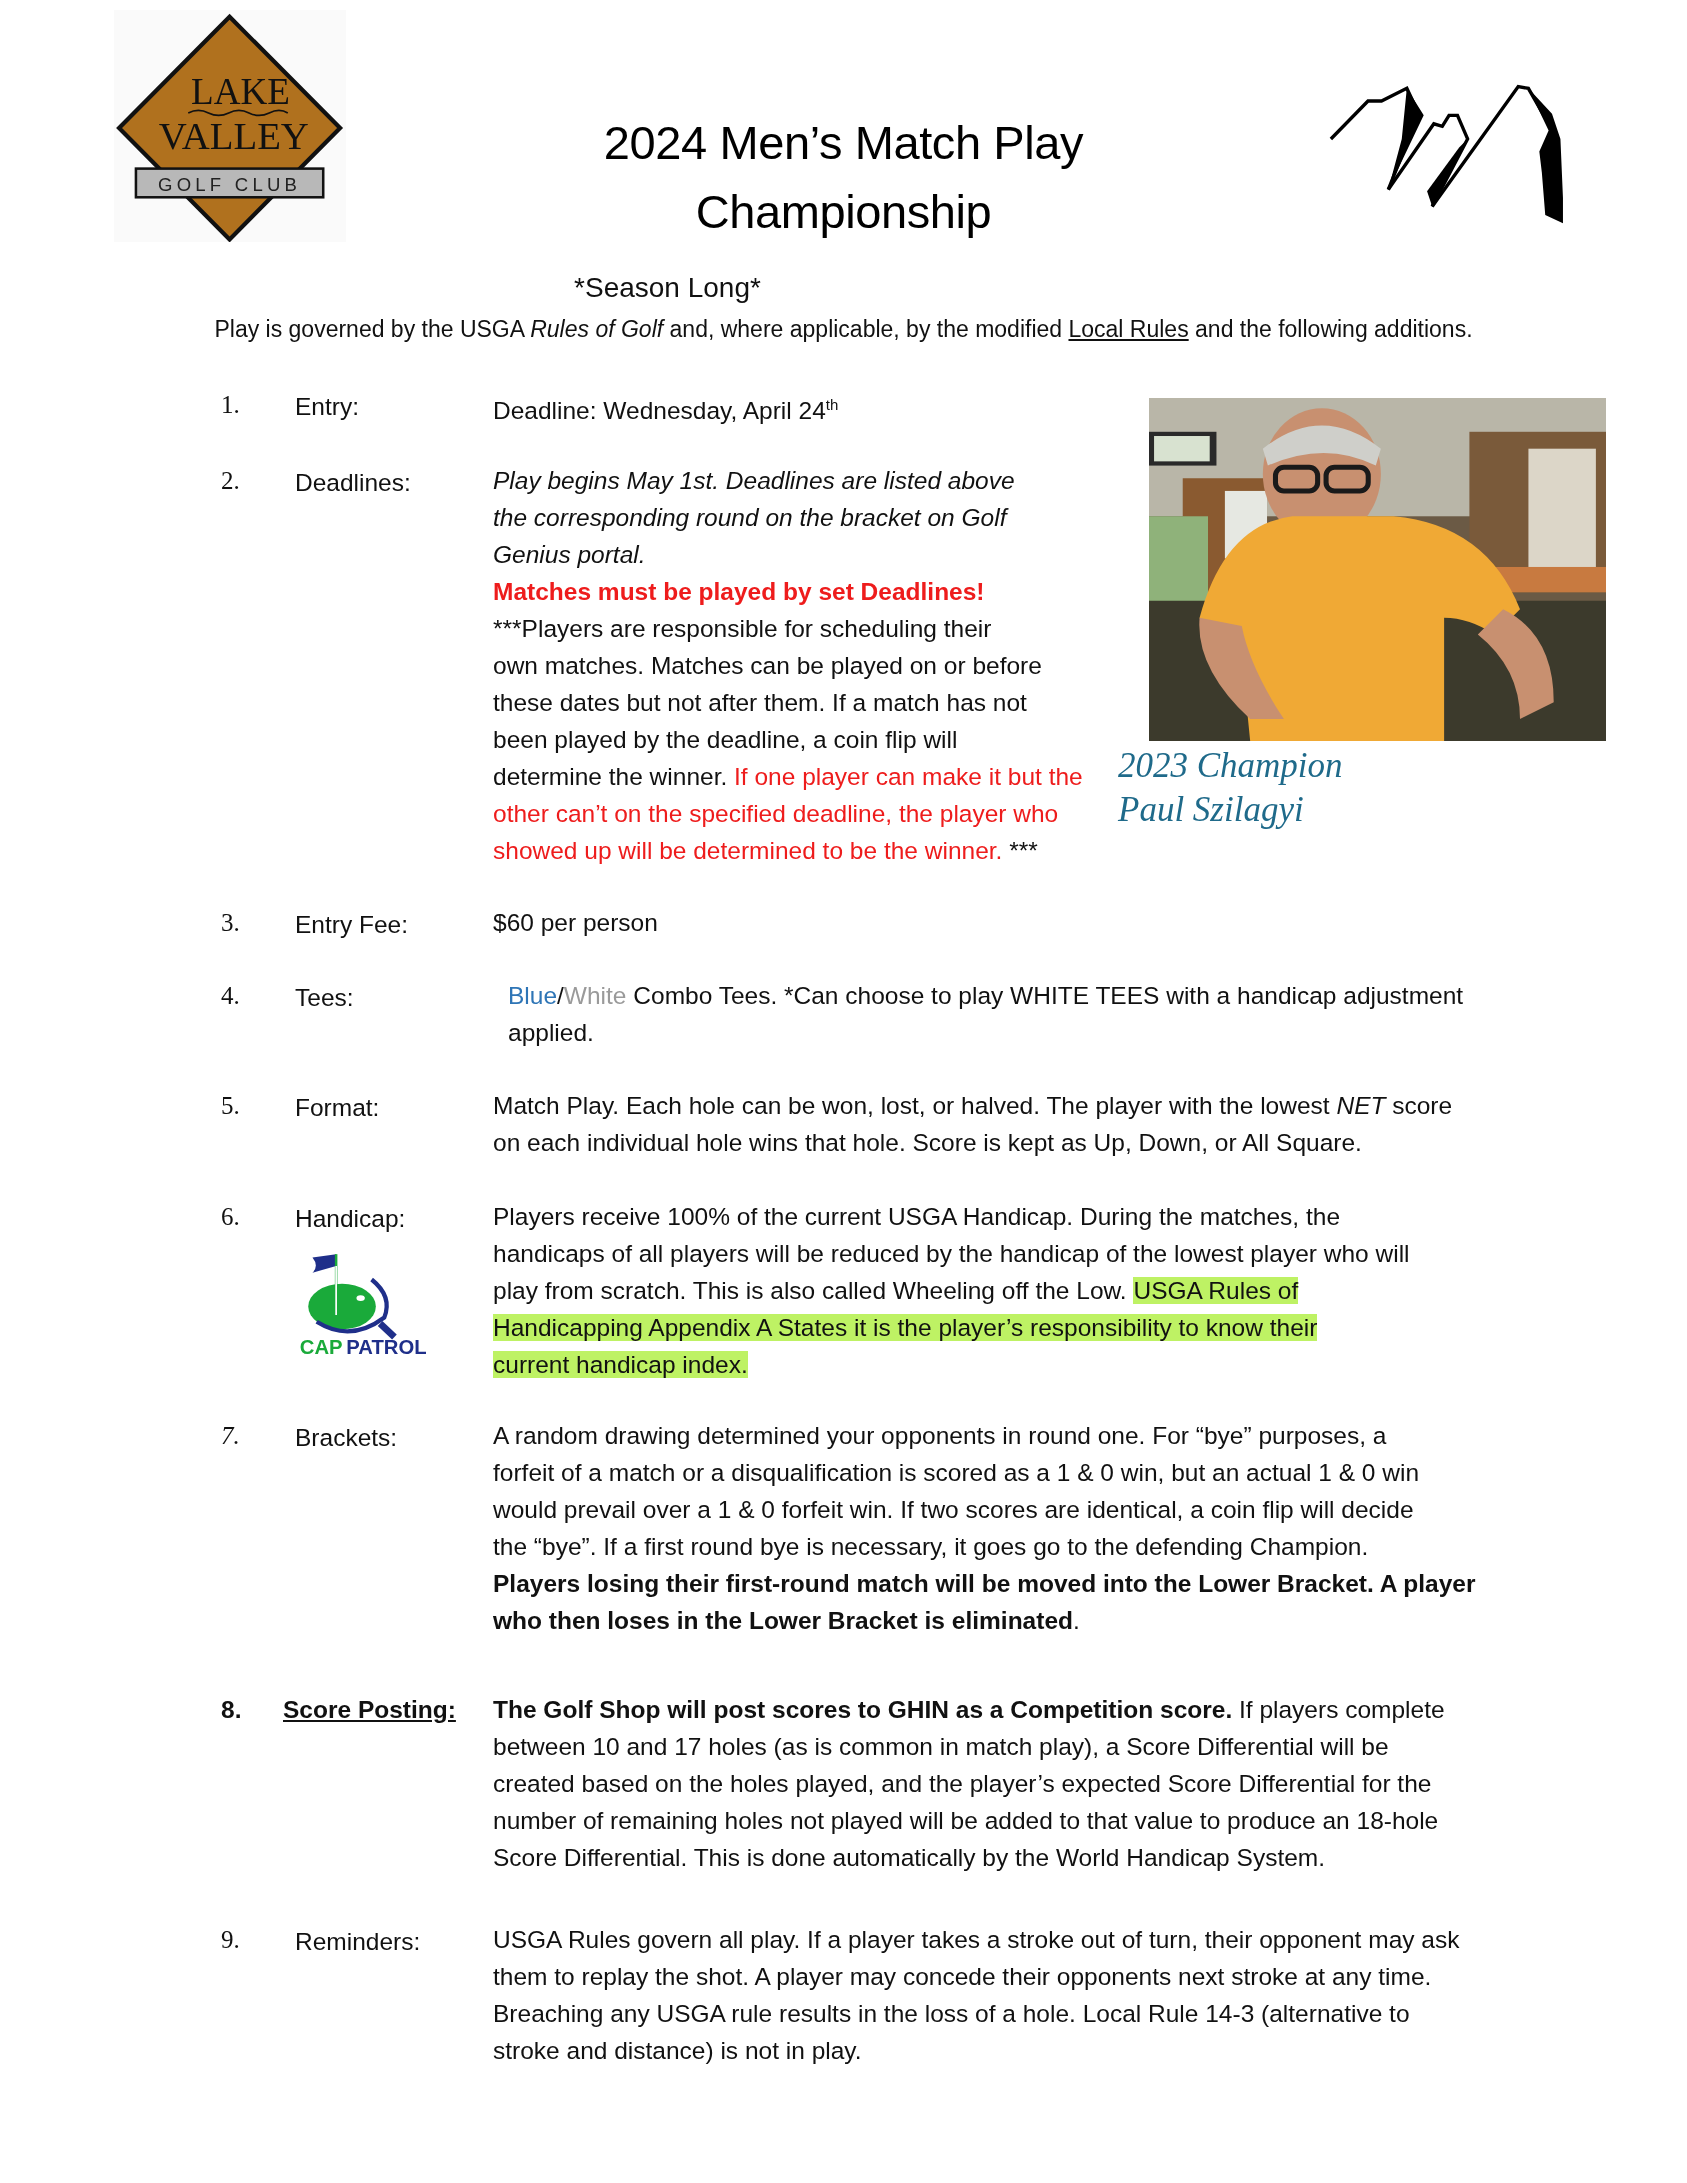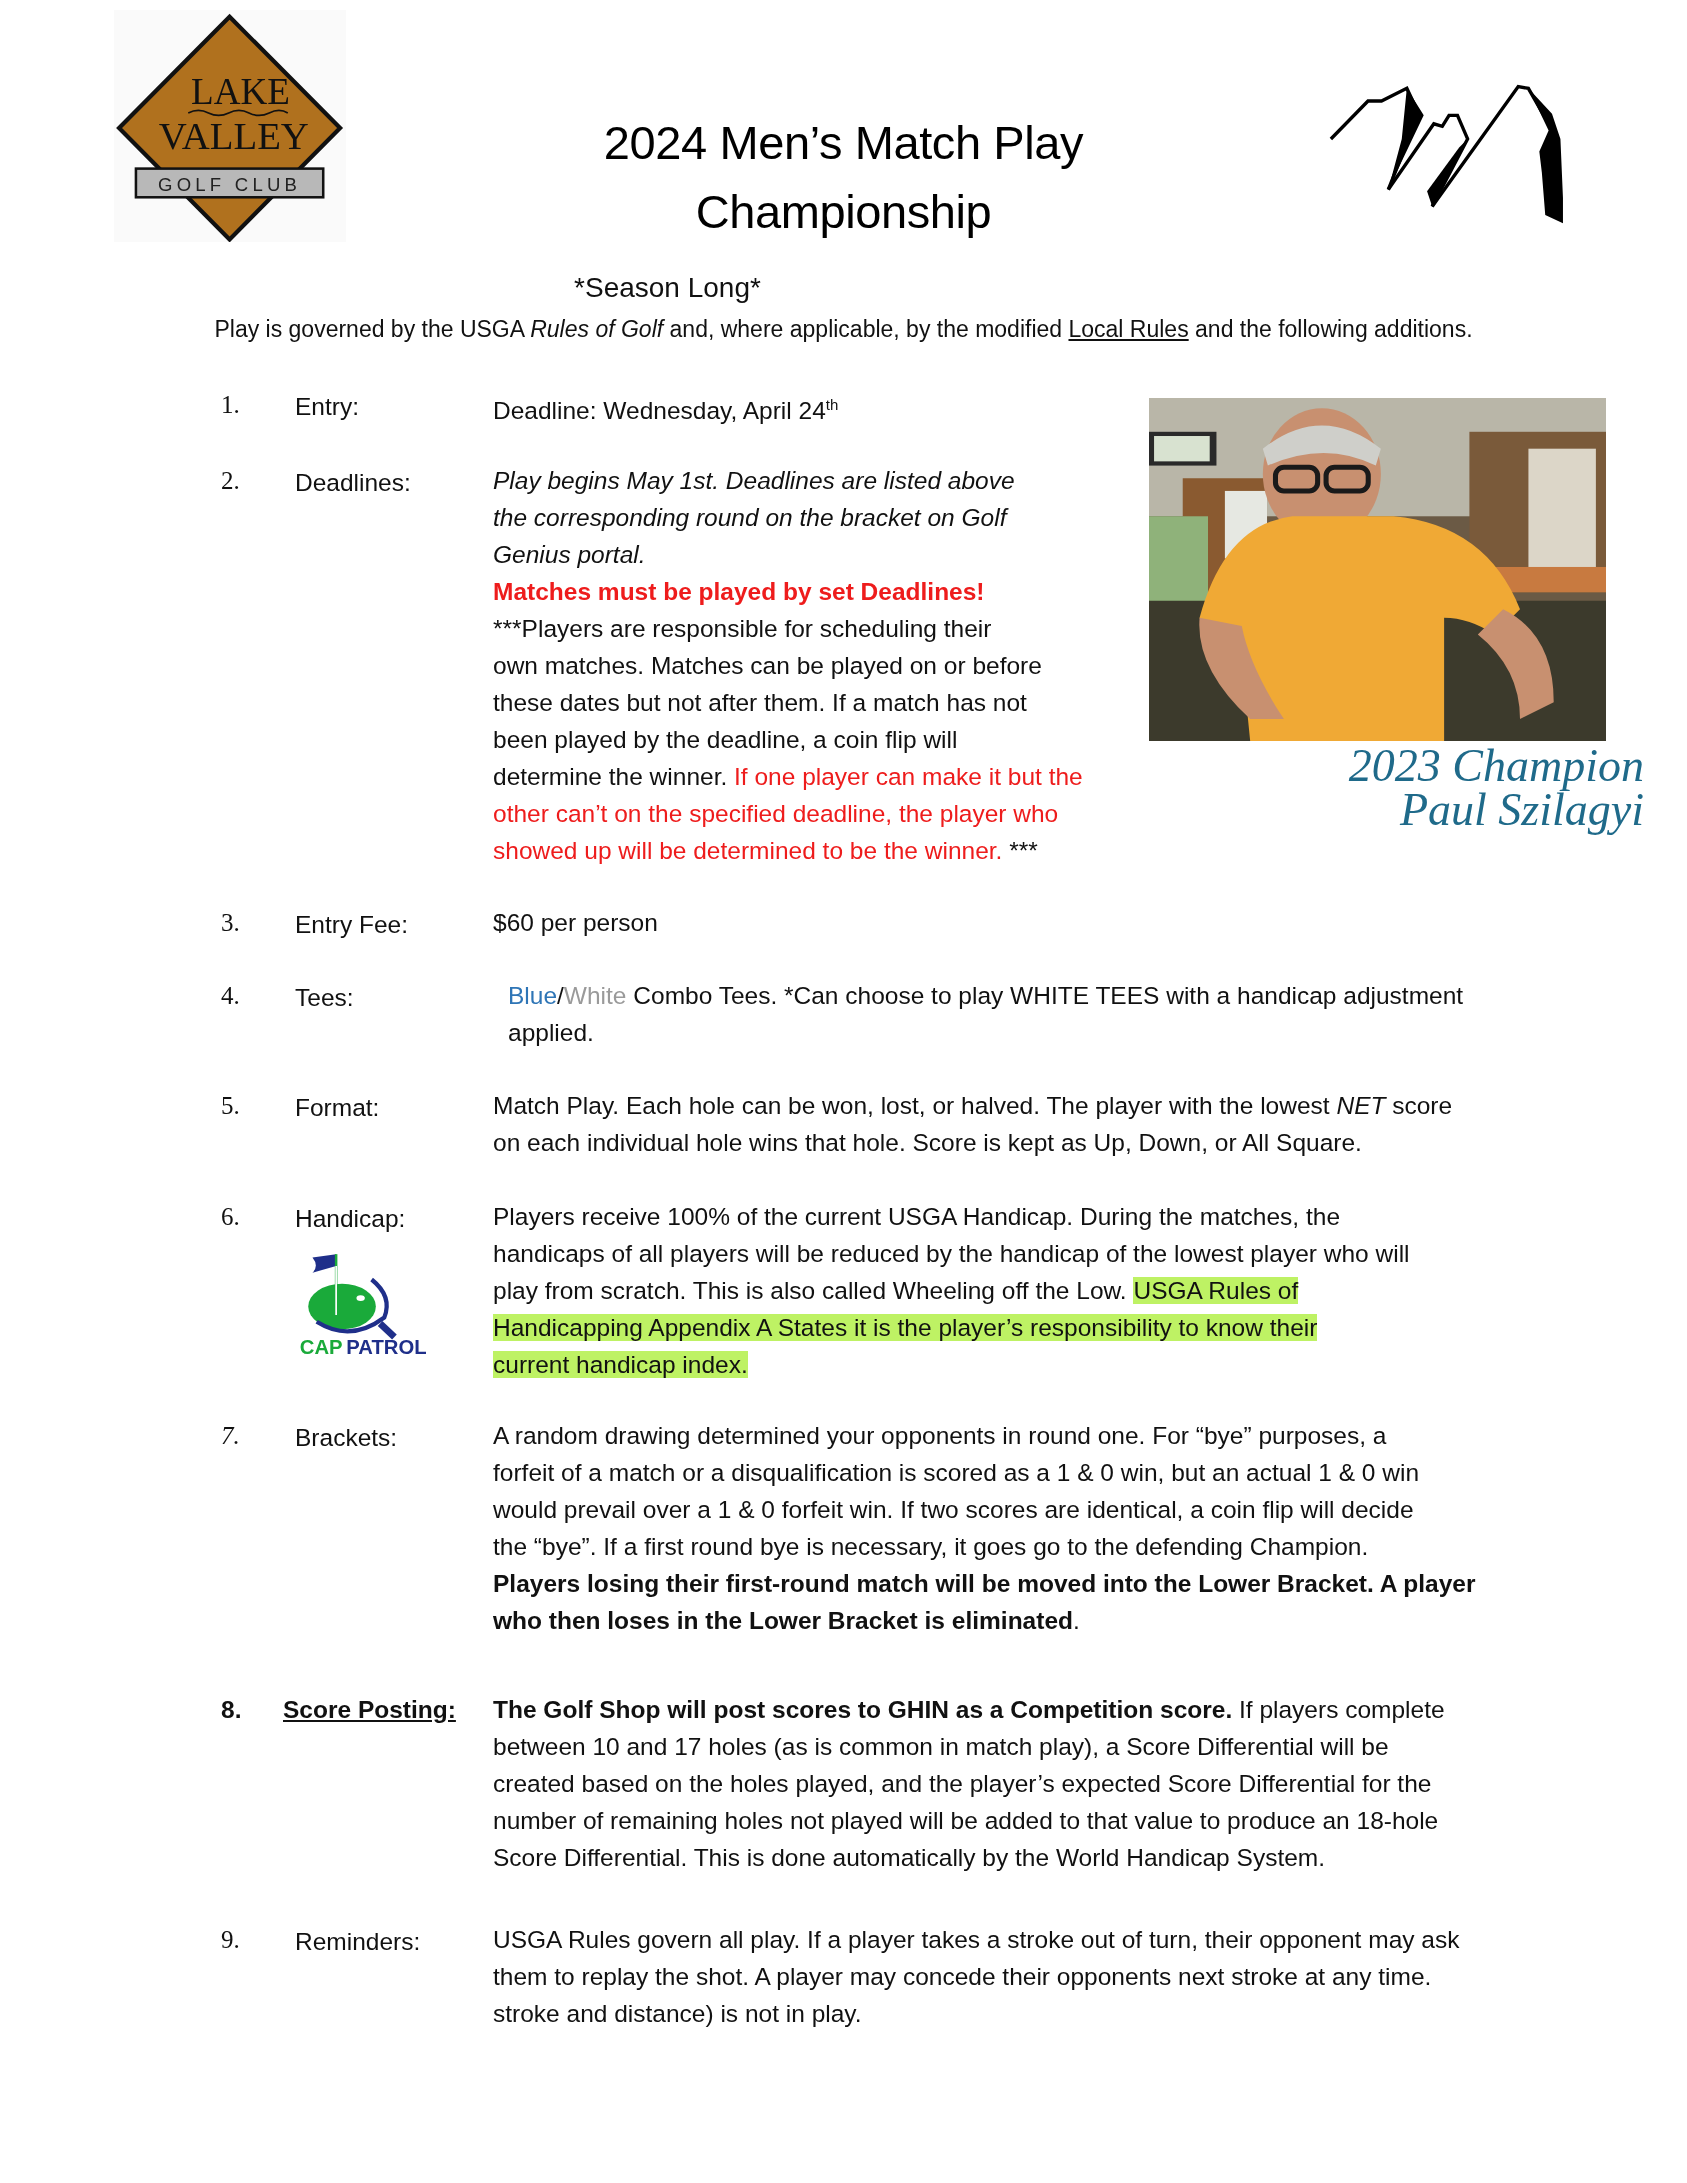--- a/index.html
+++ b/index.html
@@ -28,22 +28,22 @@
   .red { color:#ee1c1c; }
   .bold { font-weight:bold; }
   .it { font-style:italic; }
   .blue { color:#2e75b6; }
   .grey { color:#9a9a9a; }
   .hl { background:#bef264; }
   sup { font-size:15px; }
 
   
   #photo { left:1149px; top:398px; width:457px; height:343px; overflow:hidden; background:#5a4a38; }
-  #caption { left:1187px; top:744px; width:457px; text-align:right;
-             font-family:"Liberation Serif", serif; font-style:italic; font-size:46px;
+  #caption { left:1118px; top:744px; width:457px; text-align:left;
+             font-family:"Liberation Serif", serif; font-style:italic; font-size:35px;
              line-height:44px; color:#1f6a8a; }
   #cap-logo { left:266px; top:1249px; width:169px; height:110px; }
 </style>
 </head>
 <body>
 
 <svg id="logo-left" class="abs" viewBox="0 0 275 275">
   <rect x="0" y="0" width="275" height="275" fill="#fafafa"></rect>
   <polygon points="137,8 268,140 137,272 6,140" fill="#b0711e" stroke="#111" stroke-width="5"></polygon>
   <text x="150" y="112" text-anchor="middle" font-family="Liberation Serif, serif" font-size="44" fill="#111">LAKE</text>
@@ -172,15 +172,16 @@
   <div>created based on the holes played, and the player’s expected Score Differential for the</div>
   <div>number of remaining holes not played will be added to that value to produce an 18-hole</div>
   <div>Score Differential. This is done automatically by the World Handicap System.</div>
 </div>
 
 <div class="num" style="top:1926px">9.</div>
 <div class="lbl" style="top:1928px">Reminders:</div>
 <div class="body" style="top:1921px">
   <div>USGA Rules govern all play. If a player takes a stroke out of turn, their opponent may ask</div>
   <div>them to replay the shot. A player may concede their opponents next stroke at any time.</div>
+  <div>Breaching any USGA rule results in the loss of a hole.  Local Rule 14-3 (alternative to</div>
   <div>stroke and distance) is not in play.</div>
 </div>
 
 
 </body></html>

